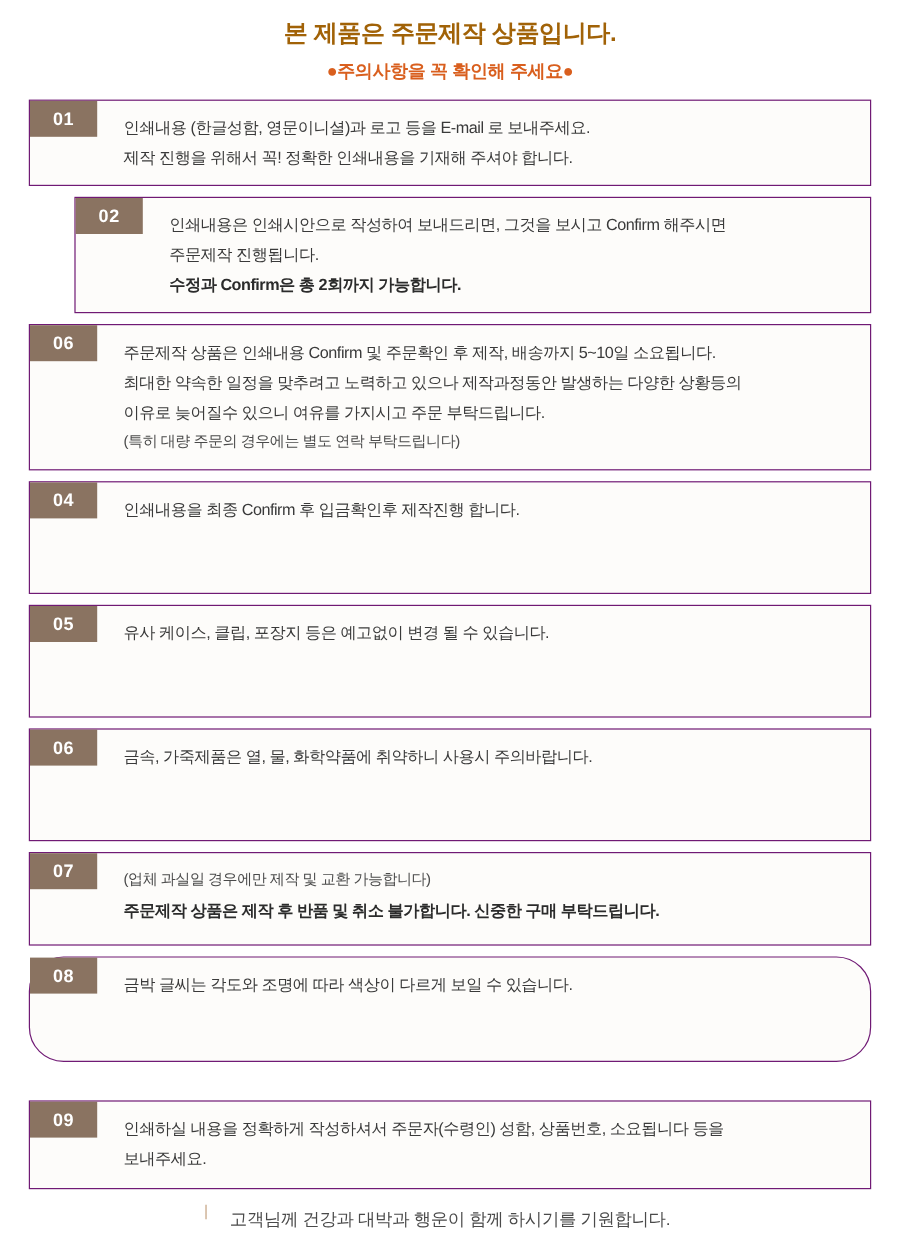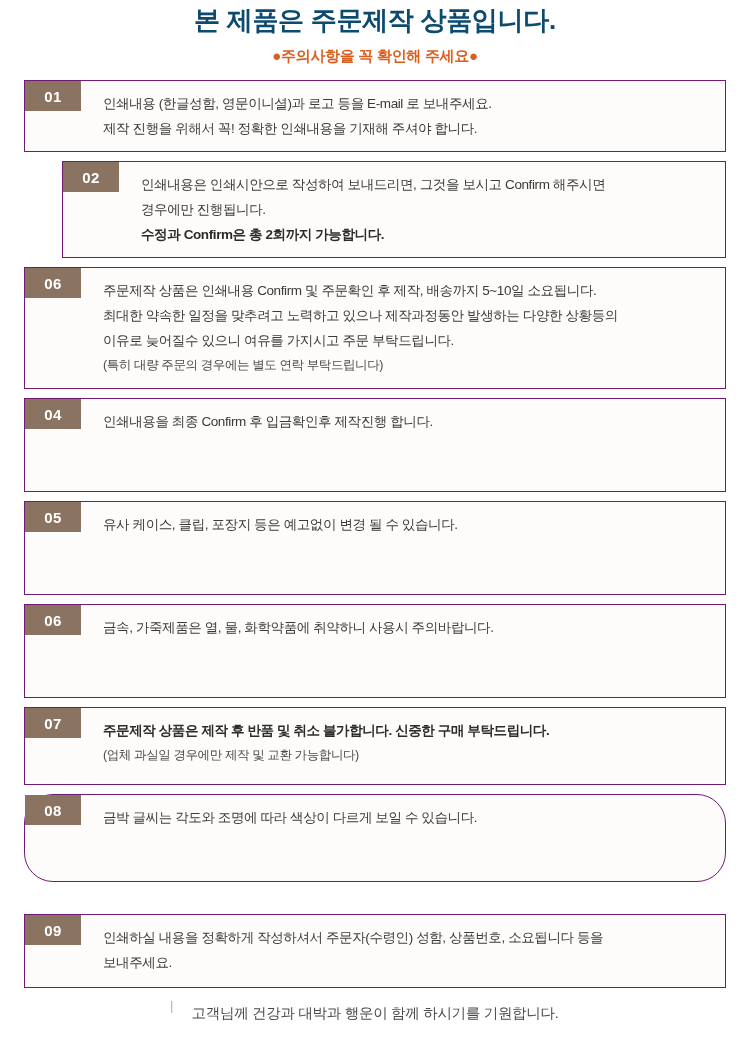--- a/index.html
+++ b/index.html
@@ -15,24 +15,24 @@
     overflow: hidden;
   }
   .page {
     width: 750px;
     height: 1047px;
     position: relative;
     box-sizing: border-box;
   }
   .title {
     text-align: center;
-    font-size: 26px;
+    font-size: 20px;
     font-weight: bold;
-    color: #0c4a6e;
-    padding-top: 3px;
+    color: #a16207;
+    padding-top: 14px;
     letter-spacing: -0.3px;
   }
   .subtitle {
     text-align: center;
     font-size: 15px;
     font-weight: bold;
     color: #d95f1e;
     margin-top: 9px;
     letter-spacing: -0.3px;
   }
@@ -111,21 +111,21 @@
         <div class="badge">01</div>
         <div class="lines">
           <div class="line">인쇄내용 (한글성함, 영문이니셜)과 로고 등을  E-mail 로 보내주세요.</div>
           <div class="line">제작 진행을 위해서  꼭! 정확한 인쇄내용을 기재해 주셔야 합니다.</div>
         </div>
       </div>
       <div class="item" style="min-height: 86px; margin-left: 38px;">
         <div class="badge">02</div>
         <div class="lines">
           <div class="line">인쇄내용은 인쇄시안으로 작성하여 보내드리면, 그것을 보시고  Confirm 해주시면</div>
-          <div class="line">경우에만 진행됩니다.</div>
+          <div class="line">주문제작 진행됩니다.</div>
           <div class="line b">수정과 Confirm은  총 2회까지 가능합니다.</div>
         </div>
       </div>
       <div class="item" style="min-height: 90px;">
         <div class="badge">06</div>
         <div class="lines">
           <div class="line">주문제작 상품은 인쇄내용 Confirm 및 주문확인 후 제작, 배송까지 5~10일 소요됩니다.</div>
           <div class="line">최대한 약속한 일정을 맞추려고 노력하고 있으나 제작과정동안 발생하는 다양한 상황등의</div>
           <div class="line">이유로 늦어질수 있으니 여유를 가지시고 주문 부탁드립니다.</div>
           <div class="line small">(특히 대량 주문의 경우에는 별도 연락 부탁드립니다)</div>
@@ -145,22 +145,22 @@
       </div>
       <div class="item" style="min-height: 94px;">
         <div class="badge">06</div>
         <div class="lines">
           <div class="line">금속, 가죽제품은 열, 물, 화학약품에 취약하니 사용시 주의바랍니다.</div>
         </div>
       </div>
       <div class="item" style="min-height: 78px;">
         <div class="badge">07</div>
         <div class="lines">
+          <div class="line small">(업체 과실일 경우에만 제작 및 교환 가능합니다)</div>
           <div class="line b">주문제작 상품은 제작 후 반품 및 취소 불가합니다. 신중한 구매 부탁드립니다.</div>
-          <div class="line small">(업체 과실일 경우에만 제작 및 교환 가능합니다)</div>
         </div>
       </div>
       <div class="item" style="min-height: 88px; border-radius: 29px;">
         <div class="badge">08</div>
         <div class="lines">
           <div class="line">금박 글씨는 각도와 조명에 따라 색상이 다르게  보일 수 있습니다.</div>
         </div>
       </div>
       <div class="item" style="min-height: 74px; margin-top: 32px;">
         <div class="badge">09</div>

